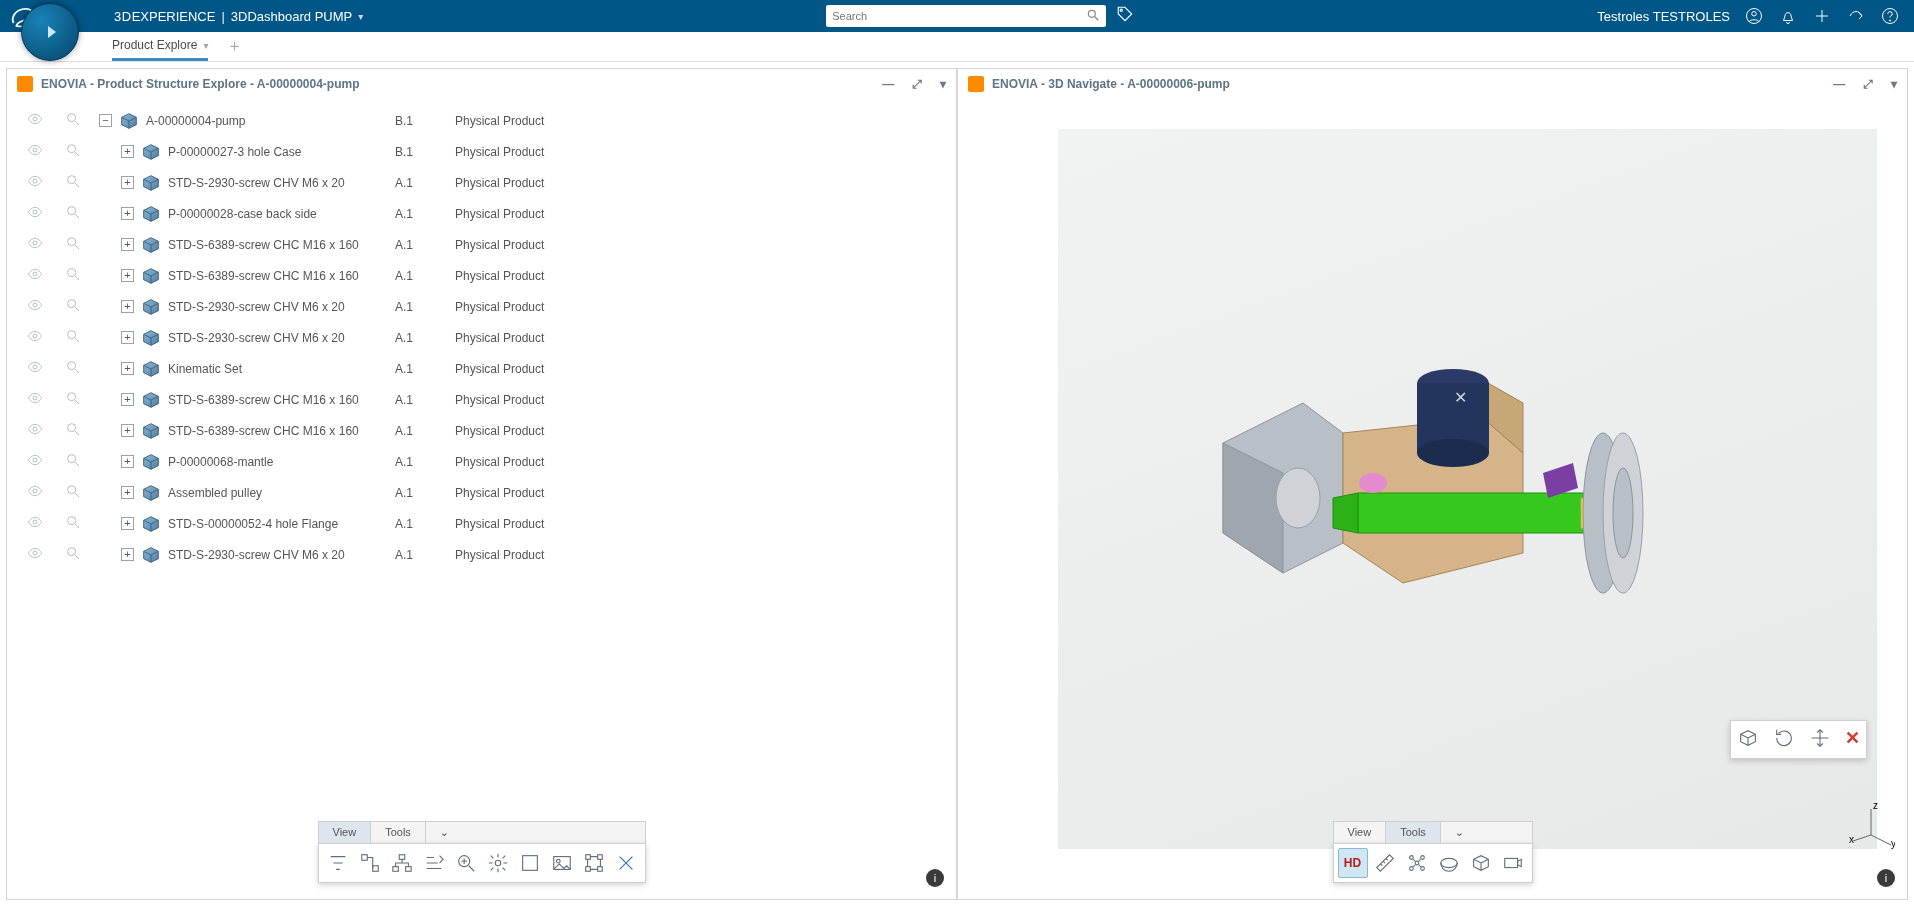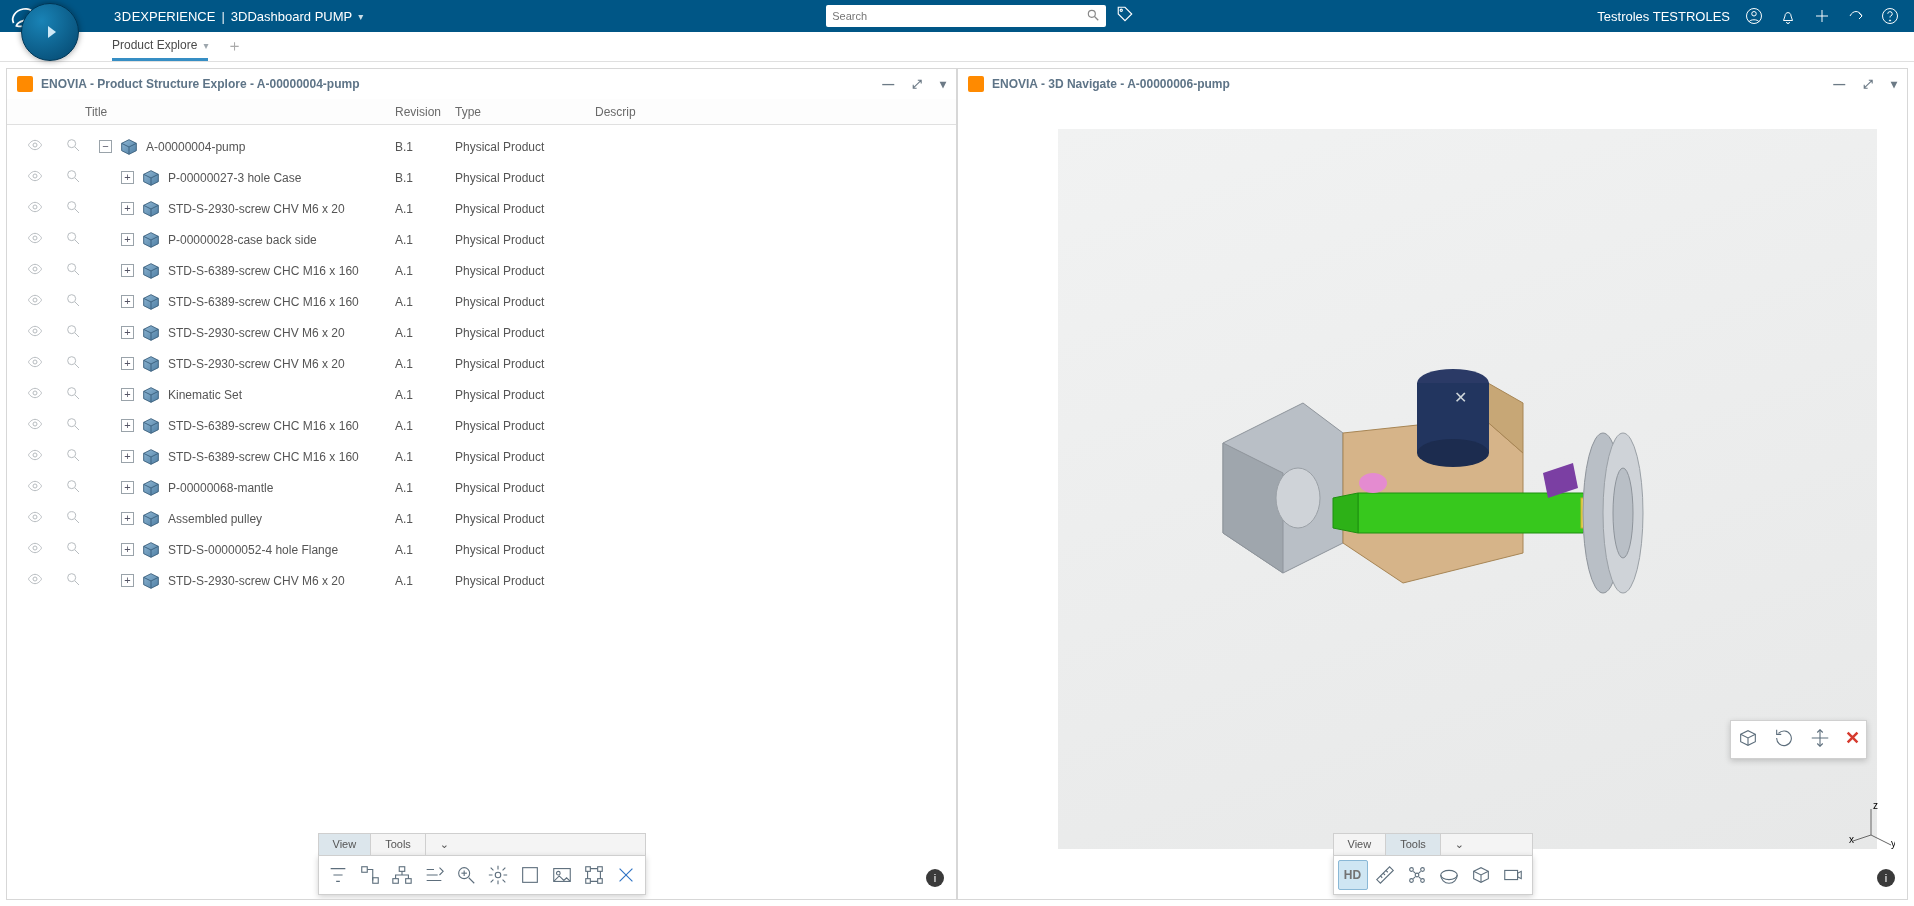--- a/index.html
+++ b/index.html
@@ -89,21 +89,21 @@
     font-size:11px; color:#556; line-height:1;
   }
   .cube-ic { width:22px; height:22px; margin: 0 6px 0 6px; }
   .title-txt { color:#555; }
 
   .rev-cell { width:60px; }
   .type-cell { width:140px; }
   .desc-cell { flex:1; }
 
   
-  .panel-foot { position:absolute; bottom:4px; left:50%; transform:translateX(-50%);margin-top:25px; }
+  .panel-foot { position:absolute; bottom:16px; left:50%; transform:translateX(-50%);margin-top:25px; }
   .tabbar { display:flex; background:#f4f4f4; border:1px solid #cfcfcf; border-bottom:none; font-size:11px;}
   .tabbar > div { padding:4px 14px; border-right:1px solid #cfcfcf; color:#555;}
   .tabbar .active { background:#dce6ec; }
   .tabbar .last { border-right:none; display:flex; align-items:center;}
   .toolbar {
     background:#fff; border:1px solid #cfcfcf; display:flex; gap:2px;
     padding:4px; box-shadow: 0 2px 6px rgba(0,0,0,.18);
   }
   .tool-bt {
     width:30px; height:30px; display:flex; align-items:center; justify-content:center;
@@ -219,26 +219,20 @@
   <div class="panel">
     <div class="panel-hdr">
       <span class="enovia-ic"></span>
       <span>ENOVIA - Product Structure Explore - A-00000004-pump</span>
       <div class="panel-hdr-right">
         <span>—</span>
         <span>⤢</span>
         <span>▾</span>
       </div>
     </div>
-    <div class="col-hdrs">
-      <div class="col-title">Title</div>
-      <div class="col-rev">Revision</div>
-      <div class="col-type">Type</div>
-      <div class="col-desc">Descrip</div>
-    </div>
     <div class="tree" id="tree">
         <div class="row">
           <div style="display: flex; align-items: center; width: 380px;">
             <span class="eye"><svg width="16" height="16" viewBox="0 0 24 24" fill="none" stroke="#b7bcc0" stroke-width="1.5">
                 <path d="M2 12s4-7 10-7 10 7 10 7-4 7-10 7S2 12 2 12z"></path>
                 <circle cx="12" cy="12" r="3"></circle>
               </svg></span>
             <span class="mag"><svg width="16" height="16" viewBox="0 0 24 24" fill="none" stroke="#b7bcc0" stroke-width="1.5">
                 <circle cx="10" cy="10" r="6"></circle>
                 <line x1="15" y1="15" x2="21" y2="21"></line>
@@ -851,21 +845,21 @@
       </div>
     </div>
 
     <div class="panel-foot">
       <div class="tabbar">
         <div>View</div>
         <div class="active">Tools</div>
         <div class="last">⌄</div>
       </div>
       <div class="toolbar">
-        <div class="tool-bt hd" style="font-weight:bold;color:#737373;font-size:12px;">HD</div>
+        <div class="tool-bt hd" style="font-weight:bold;color:#b91c1c;font-size:12px;">HD</div>
         <div class="tool-bt">
             <svg viewBox="0 0 24 24">
               <path d="M3 17L17 3l4 4L7 21z"></path>
               <path d="M7 13l2 2M10 10l2 2M13 7l2 2"></path>
             </svg>
           </div>
         <div class="tool-bt">
             <svg viewBox="0 0 24 24">
               <circle cx="6" cy="6" r="2"></circle>
               <circle cx="18" cy="6" r="2"></circle>

